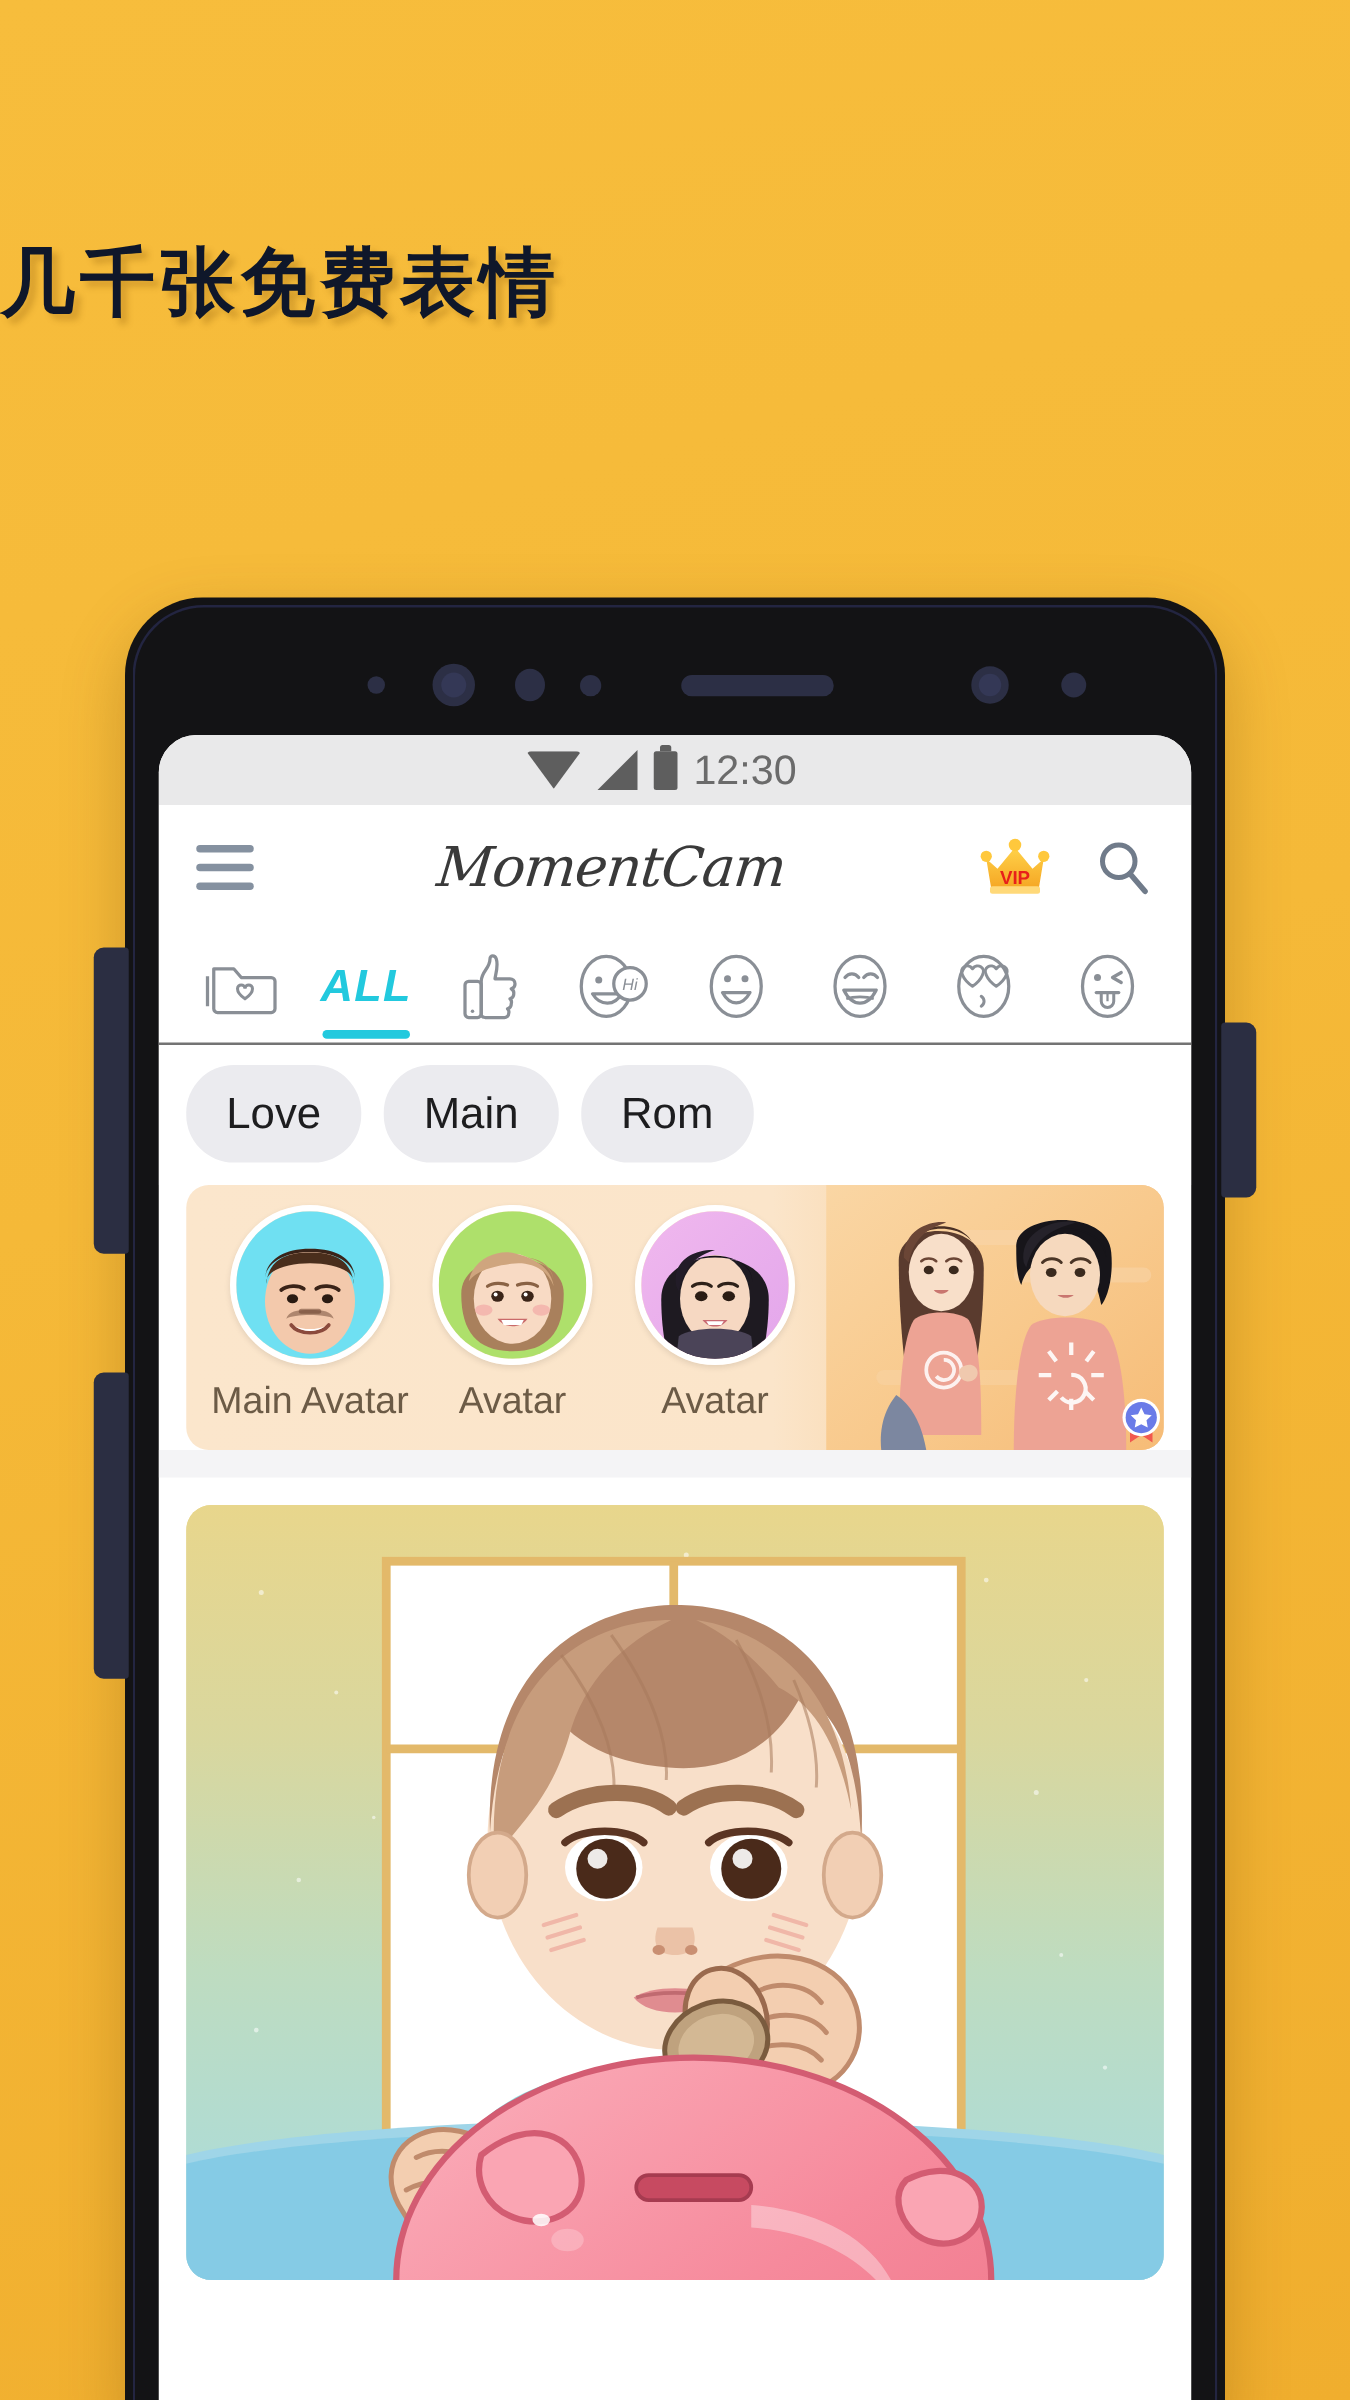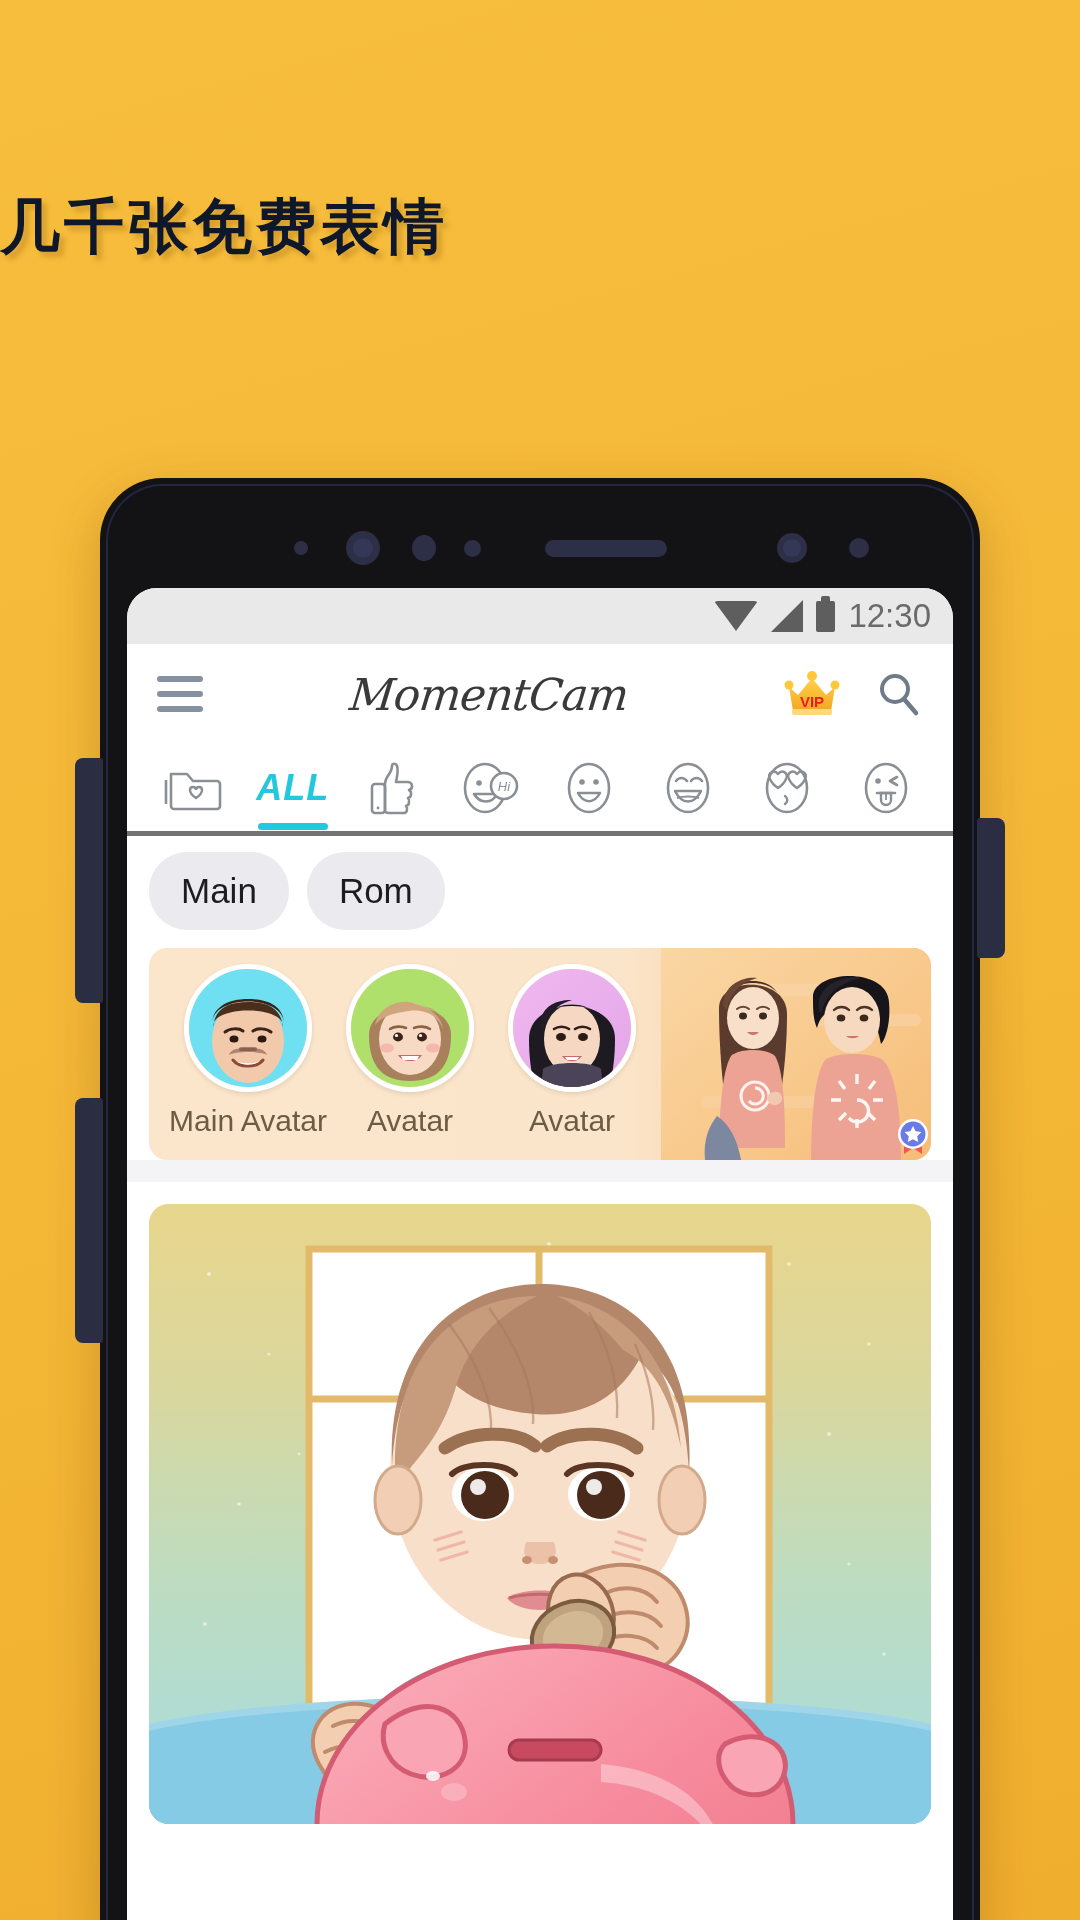--- a/index.html
+++ b/index.html
@@ -82,21 +82,21 @@
     left: 27px; top: 110px;
     width: 826px; height: 1350px;
     background: #FFFFFF;
     border-radius: 30px 30px 0 0;
     overflow: hidden;
   }
 
   
   .statusbar {
     height: 56px; background: #E9E9EA;
-    display: flex; align-items: center; justify-content: flex-end;
+    display: flex; align-items: center; justify-content: center;
     padding-right: 22px; gap: 13px;
   }
   .ic-wifi {
     width: 0; height: 0;
     border-left: 22px solid transparent;
     border-right: 22px solid transparent;
     border-top: 30px solid #5E5E5E;
     border-radius: 4px;
   }
   .ic-signal {
@@ -136,21 +136,21 @@
     position: relative; width: 54px; height: 50px; margin-right: 36px; cursor: pointer;
   }
   .vip svg { display: block; }
   .search-ic { width: 48px; height: 48px; cursor: pointer; }
 
   
   .tabs {
     height: 92px; background:#fff;
     display: flex; align-items: center; justify-content: space-between;
     padding: 0 24px;
-    border-bottom: 5px solid #737373;
+    border-bottom: 2px solid #737373;
   }
   .tab { position: relative; height: 92px; display:flex; align-items:center; justify-content:center; width: 86px; cursor:pointer;}
   .tab svg { display:block; }
   .tab-all {
     font-style: italic; font-weight: 800; font-size: 36px;
     color: #22C9DE; letter-spacing: 1px;
     font-family: "Liberation Sans", sans-serif;
   }
   .tab.active::after {
     content:""; position:absolute; bottom: 4px; left: 8px; right: 8px;
@@ -360,20 +360,21 @@
             <path d="M36 17 L29 21 L36 25" fill="none" stroke="#8A8F96" stroke-width="2.6" stroke-linecap="round" stroke-linejoin="round"></path>
             <path d="M16 33 H34" fill="none" stroke="#8A8F96" stroke-width="2.6" stroke-linecap="round"></path>
             <path d="M20 33 h10 v7 a5 5 0 0 1 -10 0 Z" fill="none" stroke="#8A8F96" stroke-width="2.4"></path>
             <path d="M25 33 v7" fill="none" stroke="#8A8F96" stroke-width="1.8"></path>
           </svg>
         </span>
       </div>
     </div>
 
     <div class="chiprow">
+      <div class="chip">Love</div>
       <div class="chip">Main</div>
       <div class="chip">Rom</div>
     </div>
 
     <div class="avatar-strip">
 
       <div class="av-item">
         <div class="av-circle">
           <svg width="118" height="118" viewBox="0 0 118 118">
             <rect width="118" height="118" fill="#6FE0F2"></rect>

